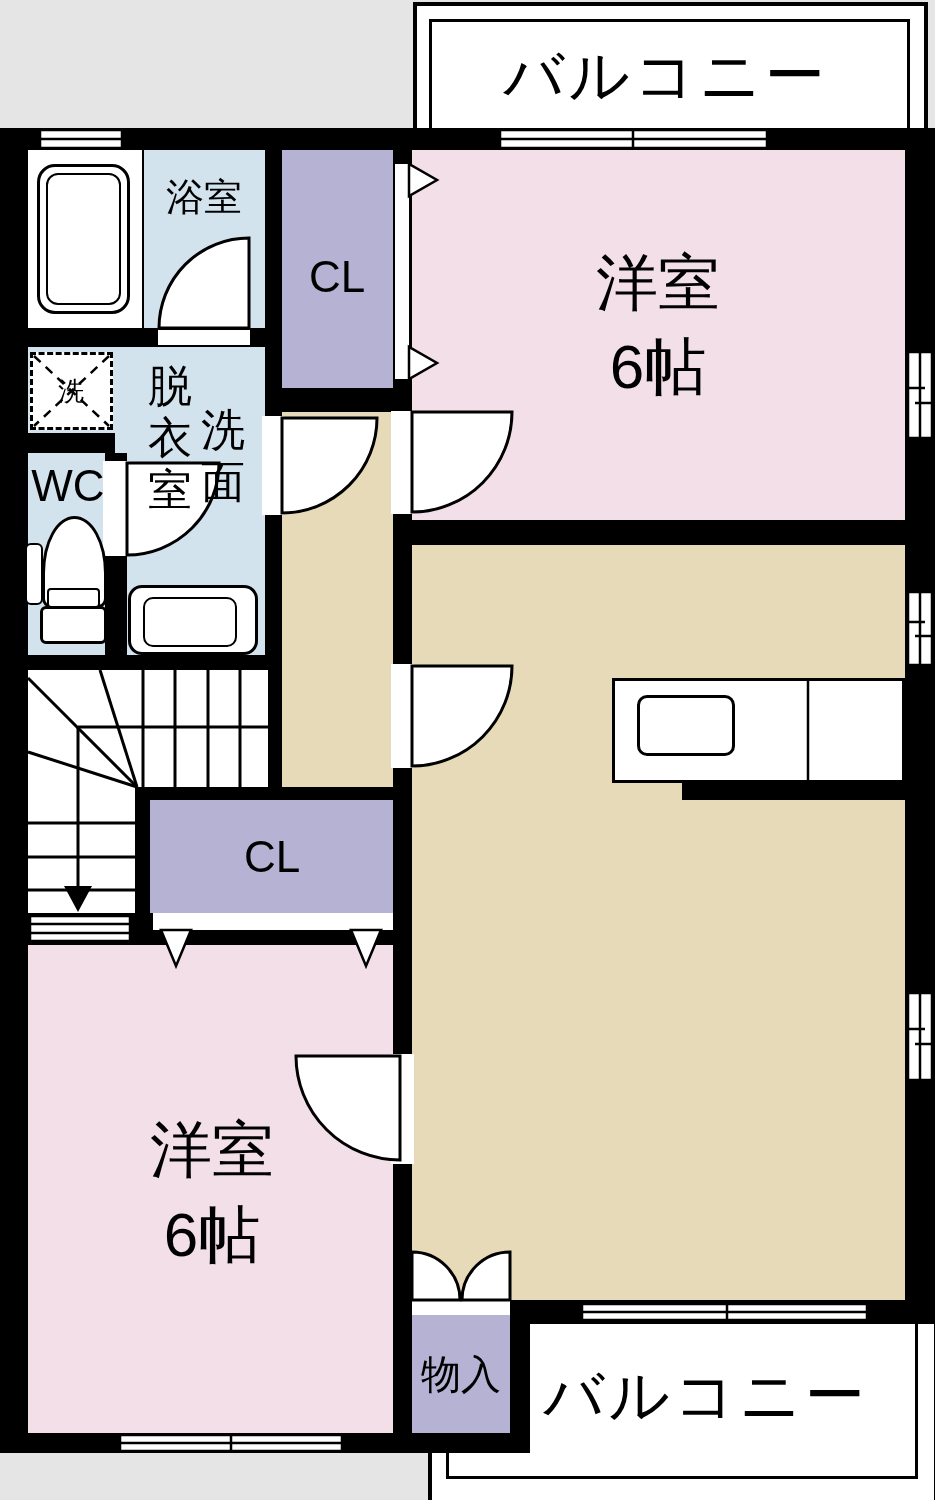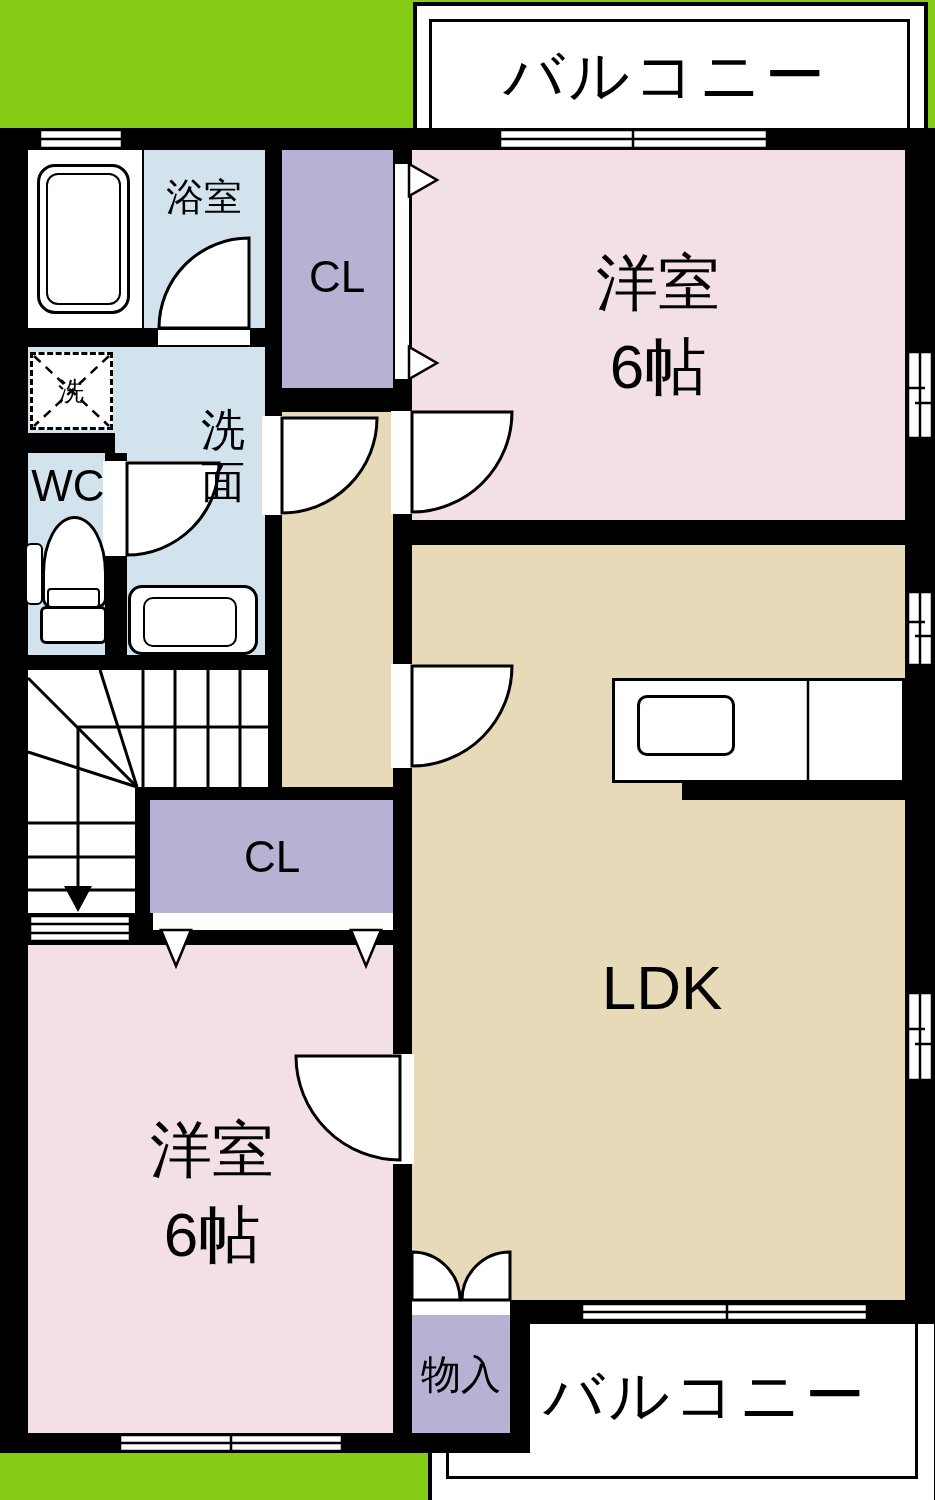--- a/index.html
+++ b/index.html
@@ -1,17 +1,17 @@
 <!DOCTYPE html>
 <html><head>
 <meta charset="utf-8">
 <style>
   html,body{margin:0;padding:0;background:#fff;}
   #plan{
-    position:relative;width:935px;height:1500px;background:#84cc16;overflow:hidden;
+    position:relative;width:935px;height:1500px;background:#e5e5e5;overflow:hidden;
     font-family:"Liberation Sans","DejaVu Sans",sans-serif;color:#000;
   }
   .a{position:absolute;box-sizing:border-box;}
   .wall{position:absolute;background:#000;}
   .gap{position:absolute;background:#fff;}
   .pink{background:#f2dfe8;}
   .tan{background:#e7dab8;}
   .purple{background:#b6b2d3;}
   .blue{background:#d2e3ee;}
   .white{background:#fff;}
@@ -184,22 +184,22 @@
 
     <line x1="808" y1="678" x2="808" y2="783" stroke="#000" stroke-width="2.5"></line>
   </svg>
 
   <div class="lbl f58" style="left:666px;top:76px;">バルコニー</div>
   <div class="lbl f38" style="left:204px;top:197px;">浴室</div>
   <div class="lbl f44" style="left:337px;top:277px;">CL</div>
   <div class="lbl f62" style="left:658px;top:283px;">洋室</div>
   <div class="lbl f62" style="left:658px;top:367px;">6帖</div>
   <div class="lbl f26" style="left:71px;top:391px;">洗</div>
+  <div class="vcol" style="left:145px;top:360px;">脱衣室</div>
   <div class="vcol" style="left:198px;top:404px;">洗面</div>
   <div class="lbl f36" style="left:68px;top:486px;">WC</div>
   <div class="lbl f44" style="left:272px;top:857px;">CL</div>
   <div class="lbl f62" style="left:212px;top:1150px;">洋室</div>
   <div class="lbl f62" style="left:212px;top:1235px;">6帖</div>
-  <div class="lbl f62" style="left:662px;top:988px;">LDK</div>
   <div class="lbl f40" style="left:461px;top:1374px;">物入</div>
   <div class="lbl f58" style="left:706px;top:1396px;">バルコニー</div>
 
 </div>
 
 </body></html>

